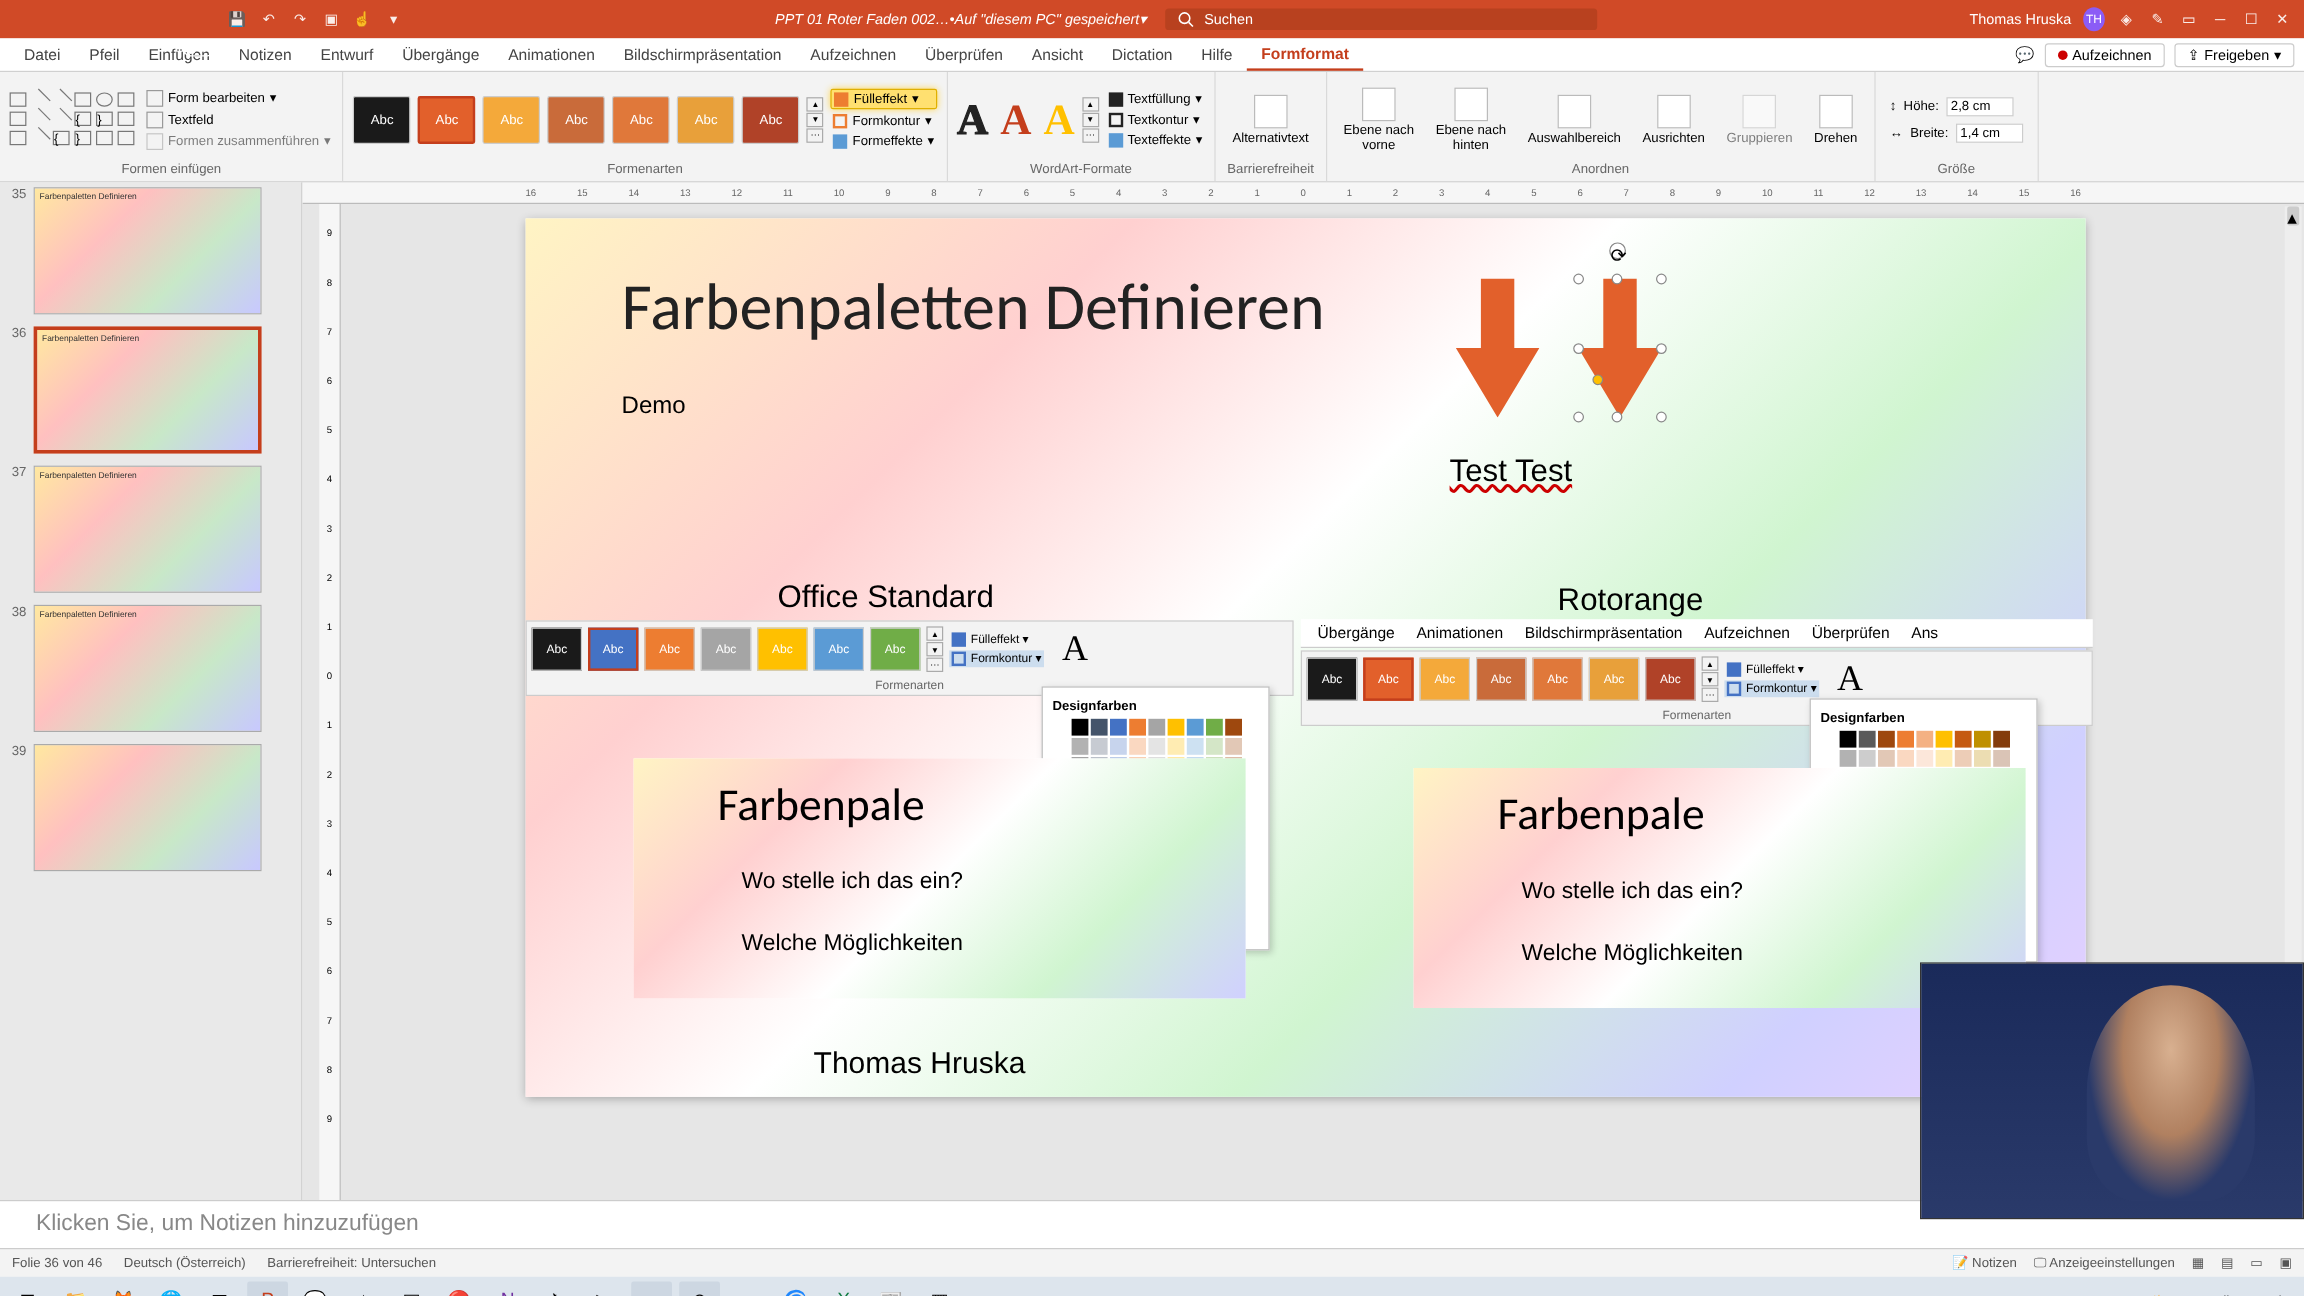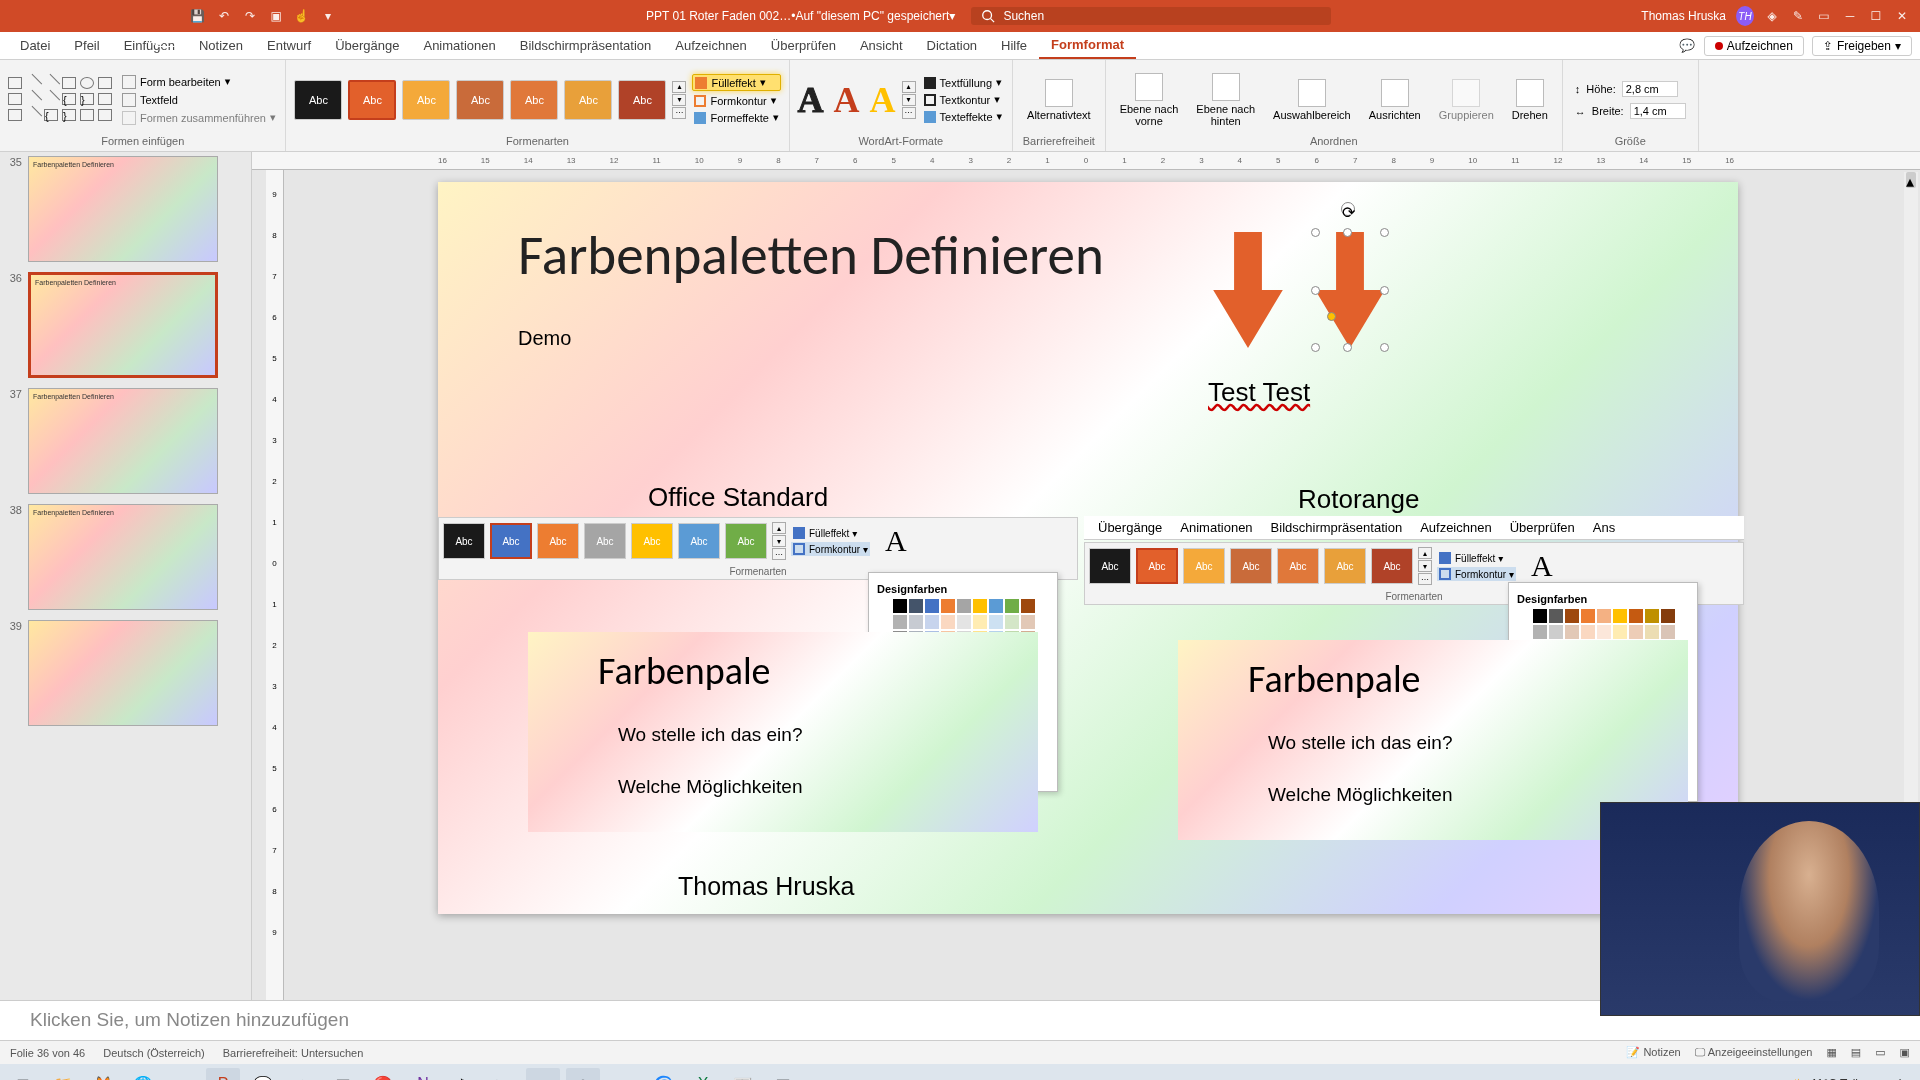--- a/index.html
+++ b/index.html
@@ -6,25 +6,25 @@
 body { width: 1920px; height: 1080px; background: #f3f3f3; overflow: hidden; position: relative; }
 
 
 .title-bar { height: 32px; background: #d04a27; display: flex; align-items: center; color: #fff; font-size: 12px; }
 .title-bar .left { display: flex; align-items: center; gap: 10px; padding-left: 10px; }
 .autosave-toggle { display: flex; align-items: center; gap: 6px; margin-top: 48px; }
 .toggle-sw { width: 28px; height: 14px; border: 1px solid #fff; border-radius: 8px; position: relative; }
 .toggle-sw::after { content: ''; position: absolute; width: 10px; height: 10px; background: #fff; border-radius: 50%; top: 1px; left: 1px; }
 .tb-icon { width: 16px; height: 16px; display: inline-flex; align-items: center; justify-content: center; opacity: .9; }
 .title-bar .center { flex: 1; display: flex; align-items: center; justify-content: center; gap: 16px; }
-.doc-title { display: flex; align-items: flex-start; gap: 0; }
+.doc-title { display: flex; align-items: flex-start; gap: 0; font-style: italic; }
 .search-box { background: #b8411f; border-radius: 3px; padding: 2px 10px; width: 360px; display: flex; align-items: center; gap: 8px; color: #fff; }
 .search-box svg { width: 14px; height: 14px; }
 .title-bar .right { display: flex; align-items: center; gap: 10px; padding-right: 10px; }
-.user-badge { background: #8b5cf6; color: #fff; width: 18px; height: 20px; border-radius: 50%; display: flex; align-items: center; justify-content: center; font-size: 10px; font-style: italic; }
+.user-badge { background: #8b5cf6; color: #fff; width: 18px; height: 20px; border-radius: 50%; display: flex; align-items: center; justify-content: center; font-size: 10px; }
 
 
 .ribbon-tabs { height: 28px; background: #fff; display: flex; align-items: center; padding: 0 8px; font-size: 13px; border-bottom: 1px solid #d0d0d0; }
 .ribbon-tabs .tab { padding: 0 12px; height: 100%; display: flex; align-items: center; cursor: pointer; color: #444; }
 .ribbon-tabs .tab.active { font-weight: 600; color: #c43e1c; border-bottom: 2px solid #c43e1c; }
 .ribbon-tabs .right-actions { margin-left: auto; display: flex; gap: 8px; align-items: center; }
 .rec-btn { border: 1px solid #ccc; padding: 2px 10px; border-radius: 3px; display: flex; align-items: center; gap: 4px; font-size: 12px; }
 .rec-dot { width: 8px; height: 8px; background: #c00; border-radius: 50%; }
 
 

